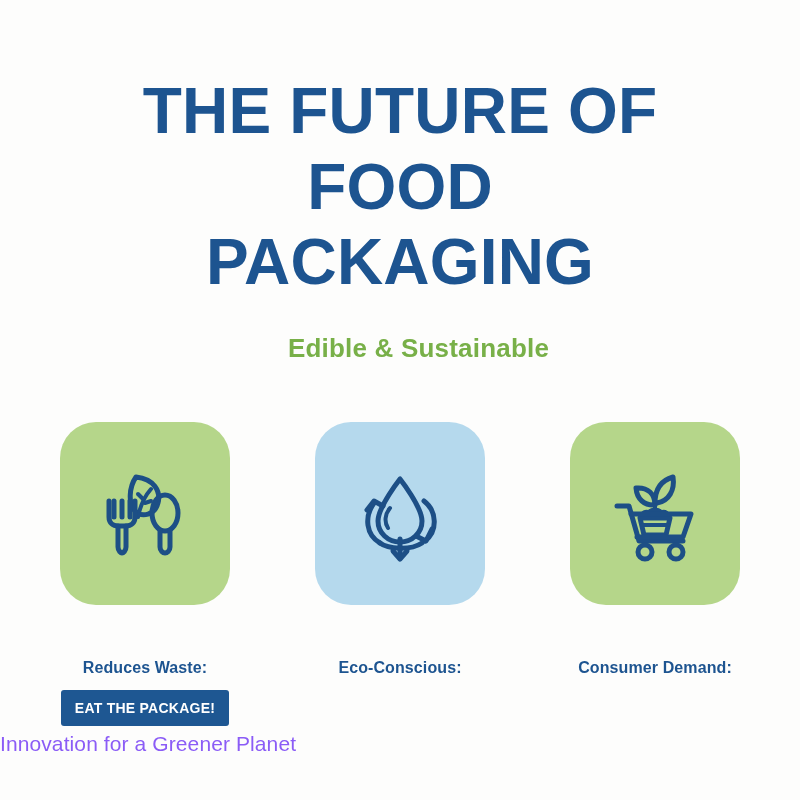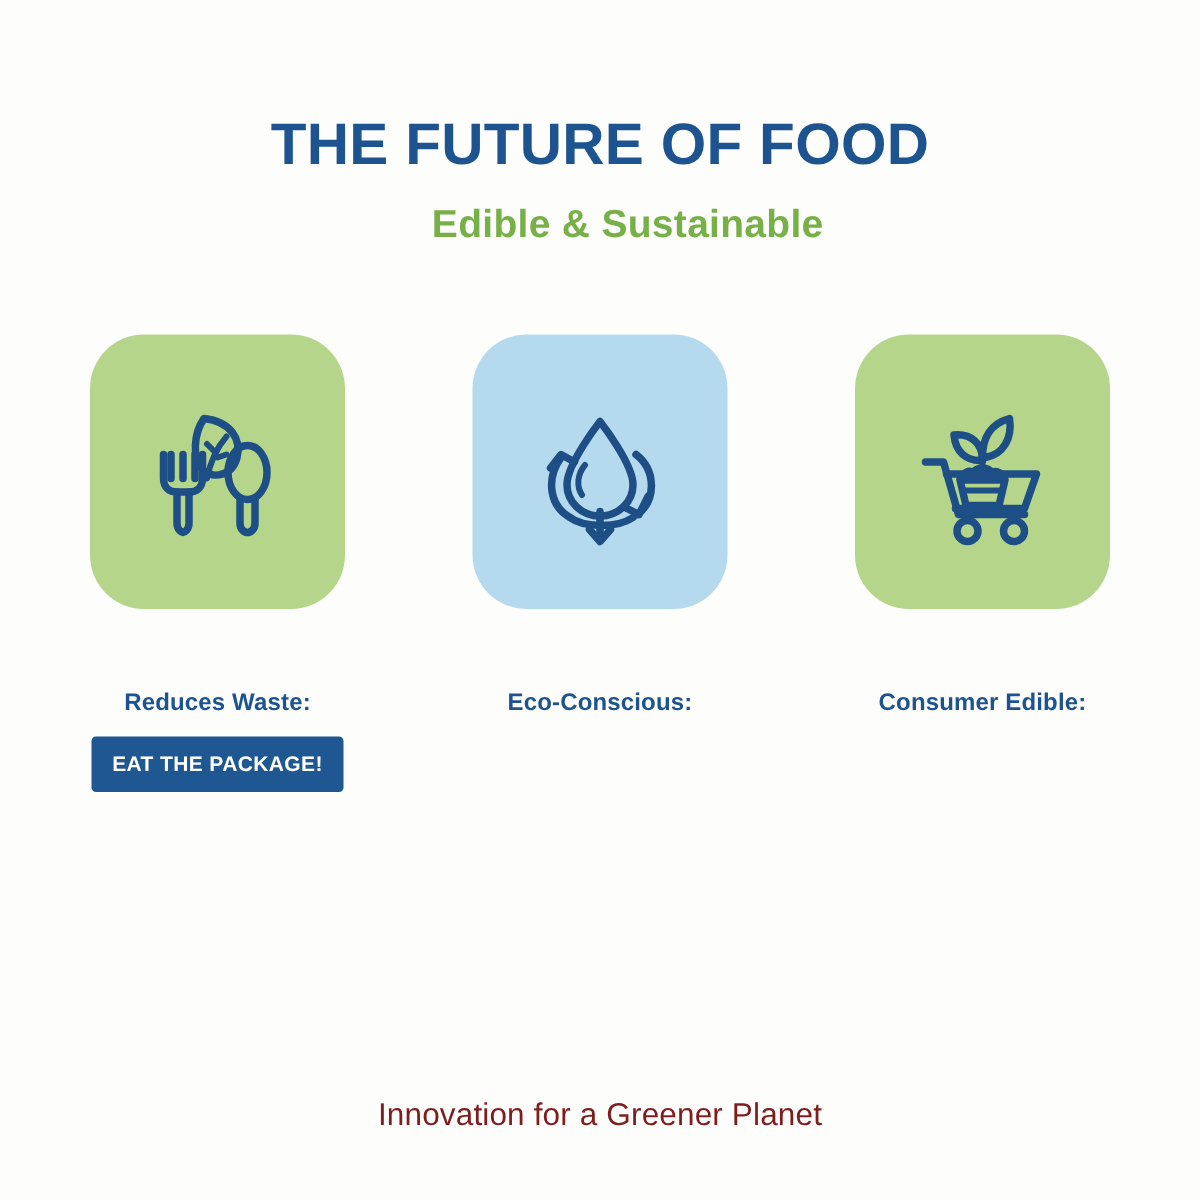--- a/index.html
+++ b/index.html
@@ -29,34 +29,34 @@
 
   
   .header {
     width: 100%;
     text-align: center;
     padding-top: 74px;
   }
 
   .title {
     color: #1d5490;
-    font-size: 39px;
+    font-size: 64px;
     font-weight: 700;
     line-height: 1.18;
     letter-spacing: 0.2px;
     text-transform: uppercase;
     padding: 0 60px;
   }
 
   .title-line {
     display: block;
   }
 
   .subtitle {
-    margin-top: 14px;
+    margin-top: 32px;
     color: #78b048;
     font-size: 26px;
     font-weight: 700;
     letter-spacing: 0.2px;
     padding-left: 37px;
   }
 
   
   .cards {
     margin-top: 58px;
@@ -136,35 +136,36 @@
   .badge-green { background: #82b242; }
 
   .badge-line { display: block; }
 
   
   .footer {
     position: absolute;
     left: 0;
     right: 0;
     bottom: 44px;
-    text-align: center;
-    color: #7f1d1d;
+    text-align: left;
+    color: #8b5cf6;
     font-size: 21px;
     font-weight: 400;
     letter-spacing: 0.1px;
   }
 </style>
 </head>
 <body>
 
 <div class="poster">
 
   <div class="header">
     <h1 class="title">
       <span class="title-line">THE FUTURE OF FOOD</span>
+      <span class="title-line">PACKAGING</span>
     </h1>
     <div class="subtitle">Edible &amp; Sustainable</div>
   </div>
 
   <div class="cards">
 
     <div class="card">
       <div class="icon-tile tile-green">
         <span>
           <svg viewBox="0 0 96 100" xmlns="http://www.w3.org/2000/svg">
@@ -226,20 +227,20 @@
             <path class="icon-stroke" d="M33 55 L63 55 L59 72 L37 72 Z"></path>
             <path class="icon-stroke-thin" d="M35 62 L61 62"></path>
 
             <path class="icon-stroke" d="M10 43 L22 43 L32 78 L76 78"></path>
             <path class="icon-stroke" d="M24 51 L84 51 L76 74 L30 74"></path>
             <circle class="icon-stroke" cx="38" cy="89" r="7"></circle>
             <circle class="icon-stroke" cx="69" cy="89" r="7"></circle>
           </svg>
         </span>
       </div>
-      <div class="card-label">Consumer Edible:</div>
+      <div class="card-label">Consumer Demand:</div>
     </div>
 
   </div>
 
   <div class="footer">Innovation for a Greener Planet</div>
 
 </div>
 
 </body></html>

